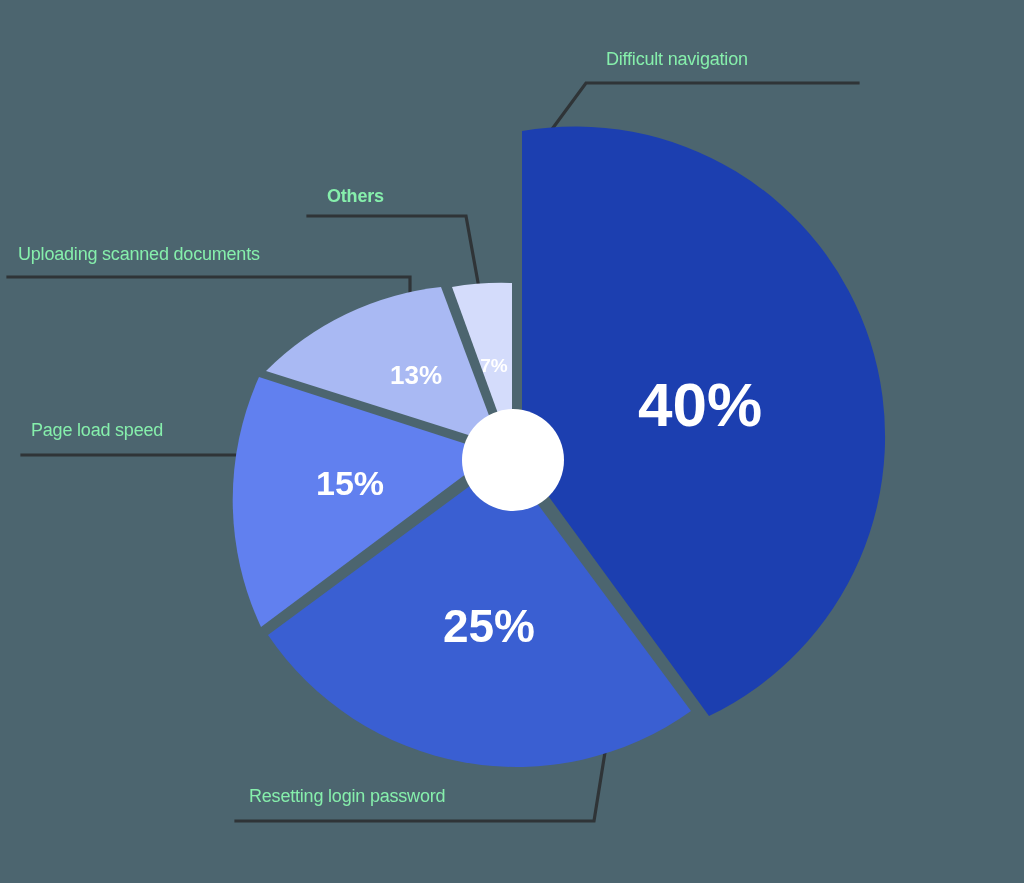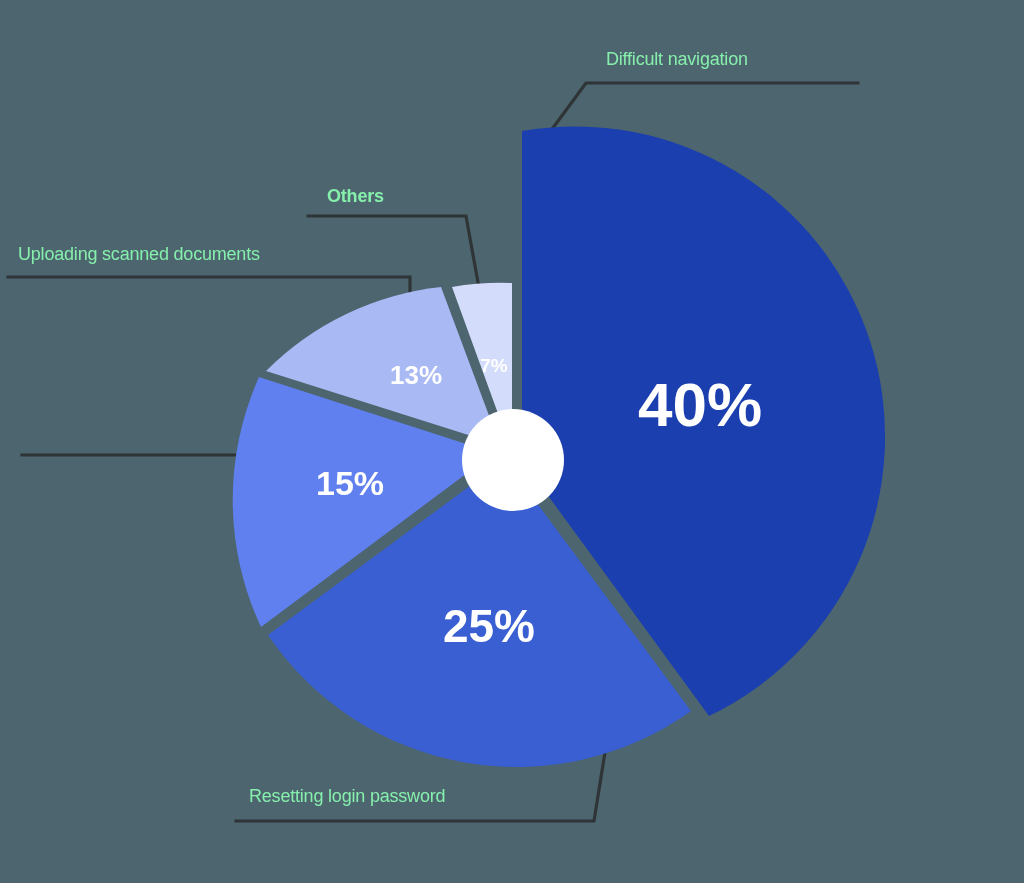--- a/index.html
+++ b/index.html
@@ -75,16 +75,17 @@
       <text class="slice-value" x="494" y="367" font-size="19">7%</text>
     </g>
   </svg>
 
   <div class="callout-label" style="left:606px; top:50px;">Difficult navigation</div>
 
   <div class="callout-label" style="left:327px; top:187px;font-weight:bold;">Others</div>
 
   <div class="callout-label" style="left:18px; top:245px;">Uploading scanned documents</div>
 
+  <div class="callout-label" style="left:31px; top:421px;">Page load speed</div>
 
   <div class="callout-label" style="left:249px; top:787px;">Resetting login password</div>
 
 </div>
 
 </body></html>

